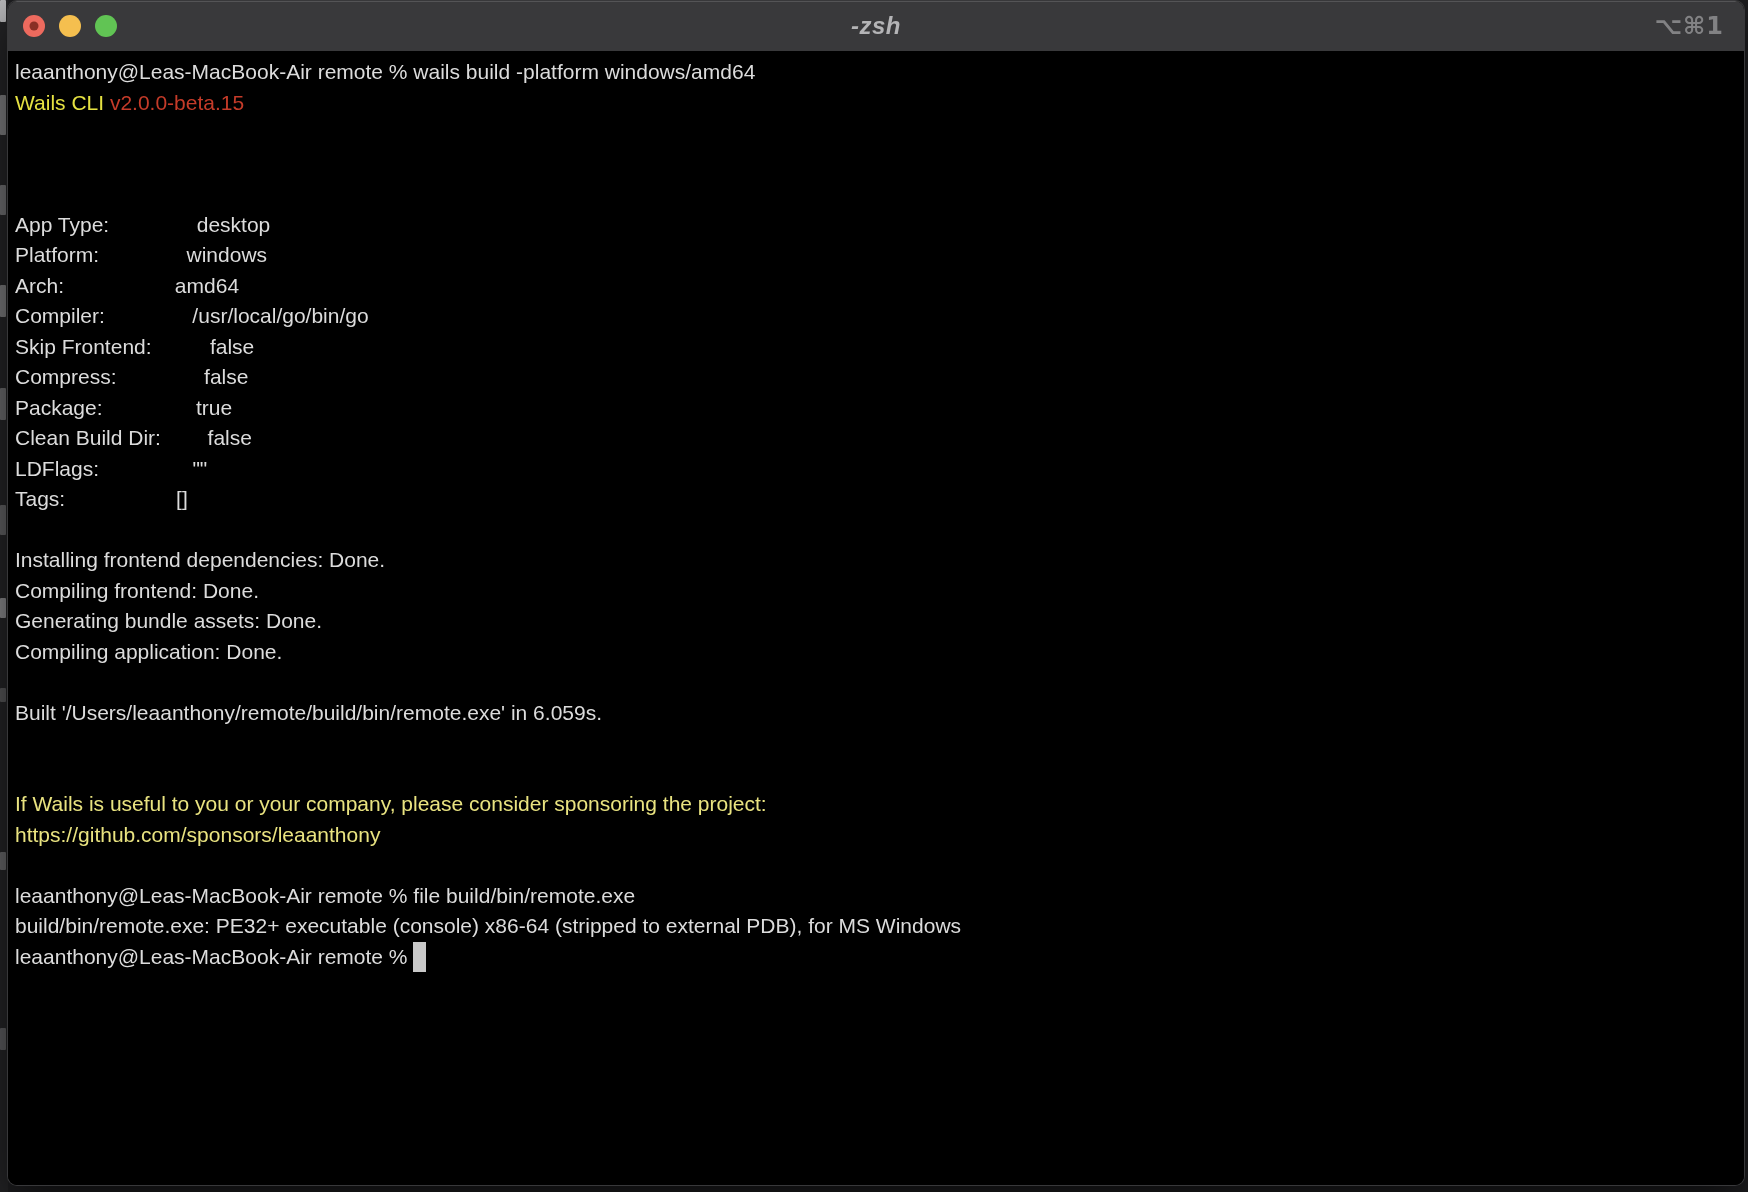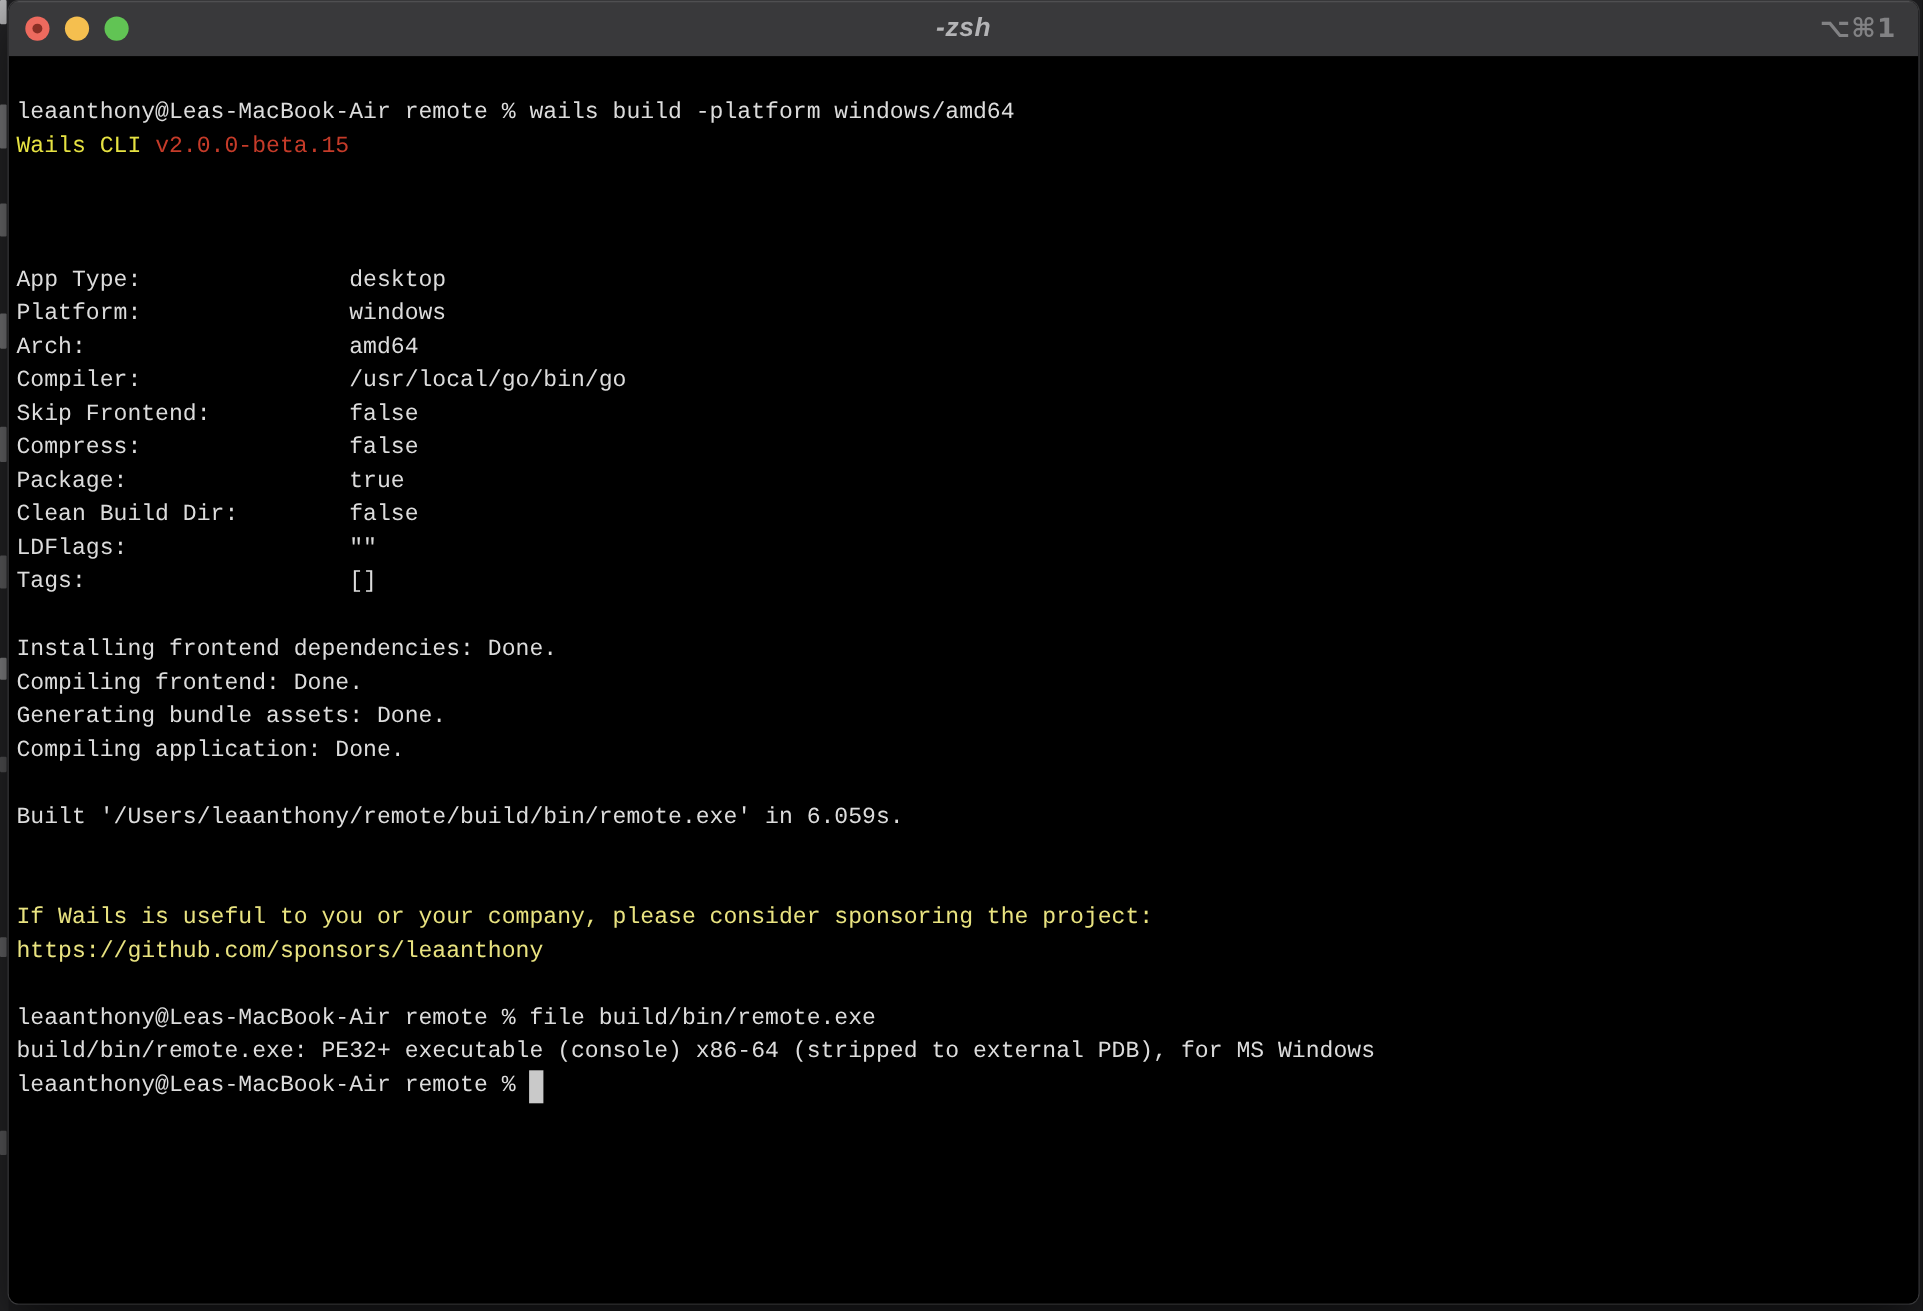--- a/index.html
+++ b/index.html
@@ -40,26 +40,25 @@
   .shortcut-badge {
     position: absolute; right: 20px; top: 50%; transform: translateY(-50%);
     font-family: "DejaVu Sans", sans-serif;
     font-weight: bold; font-size: 24px; letter-spacing: 1px;
   }
 
   .terminal-screen {
     position: absolute; left: 0; right: 0; top: 50px; bottom: 0;
     background: #000000;
     padding: 6px 6px 0 7px;
-    font-family: Liberation Mono, monospace;
+    font-family: Liberation Sans, sans-serif;
     font-size: 21px;
     line-height: 30.5px;
     white-space: pre;
     cursor: text;
-    margin-top: 31px;
   }
   .terminal-line { height: 30.5px; }
   .cursor-block { display: inline-block; min-width: 13px; }
 </style>
 </head>
 <body>
 
 <div class="behind-strip">
   <div class="frag" style="top:0;height:22px;background:#b9b9bb;"></div>
   <div class="frag" style="top:95px;height:40px;background:#7c7c7e;"></div>

